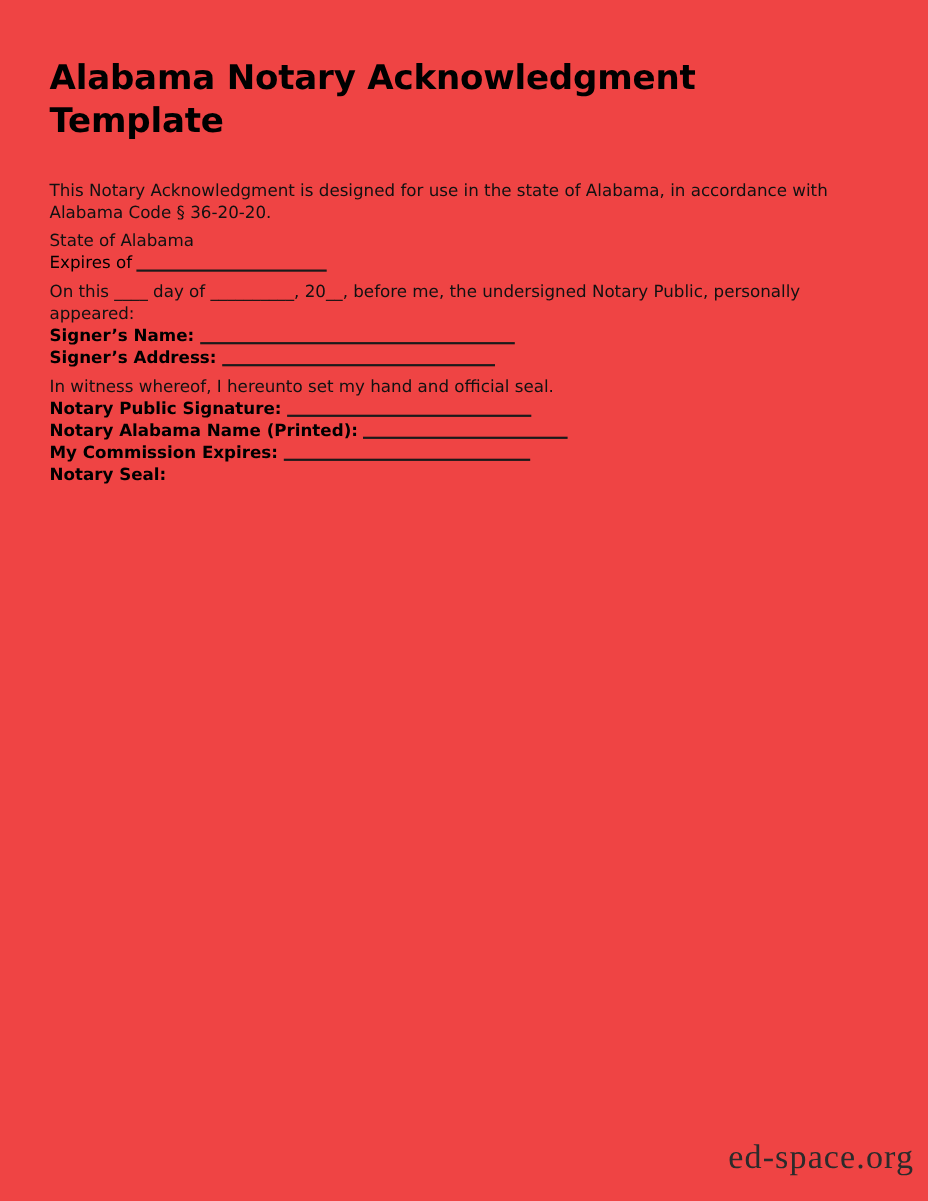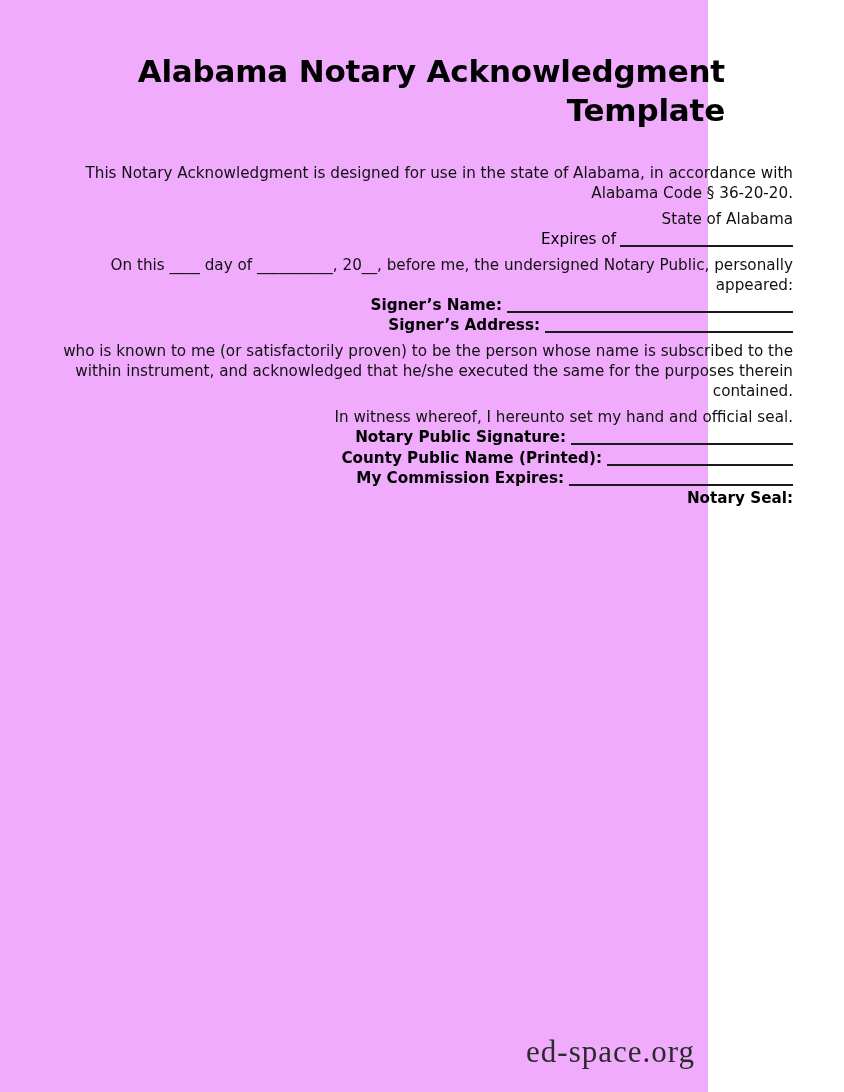--- a/index.html
+++ b/index.html
@@ -13,24 +13,23 @@
     height: 1092px;
     position: relative;
     font-family: "DejaVu Sans", "Liberation Sans", sans-serif;
     color: #000000;
     overflow: hidden;
   }
 
   .page {
     position: absolute;
     left: 0; top: 0;
-    width: 708px;
+    width: 844px;
     height: 1092px;
-    background: #f0abfc;
-    text-align: right;
+    background: #ef4444;
   }
 
   .content {
     position: absolute;
     left: 45px;
     top: 52px;
     width: 748px;
   }
 
   h1.doc-title {
@@ -118,30 +117,29 @@
     <p class="para blk">On this ____ day of __________, 20__, before me, the undersigned Notary Public, personally appeared:</p>
 
     <p class="field-line blk">
       <span class="field-label">Signer’s Name:</span><span class="rule w-name"></span>
     </p>
 
     <p class="field-line blk-tight">
       <span class="field-label">Signer’s Address:</span><span class="rule w-address"></span>
     </p>
 
-    <p class="para blk">who is known to me (or satisfactorily proven) to be the person whose name is subscribed to the within instrument, and acknowledged that he/she executed the same for the purposes therein contained.</p>
 
     <p class="para blk">In witness whereof, I hereunto set my hand and official seal.</p>
 
     <p class="field-line blk">
       <span class="field-label">Notary Public Signature:</span><span class="rule w-sig"></span>
     </p>
 
     <p class="field-line blk-tight">
-      <span class="field-label">County Public Name (Printed):</span><span class="rule w-printed"></span>
+      <span class="field-label">Notary Alabama Name (Printed):</span><span class="rule w-printed"></span>
     </p>
 
     <p class="field-line blk-tight">
       <span class="field-label">My Commission Expires:</span><span class="rule w-expires"></span>
     </p>
 
     <p class="field-line blk-tight">
       <span class="field-label">Notary Seal:</span>
     </p>
 

